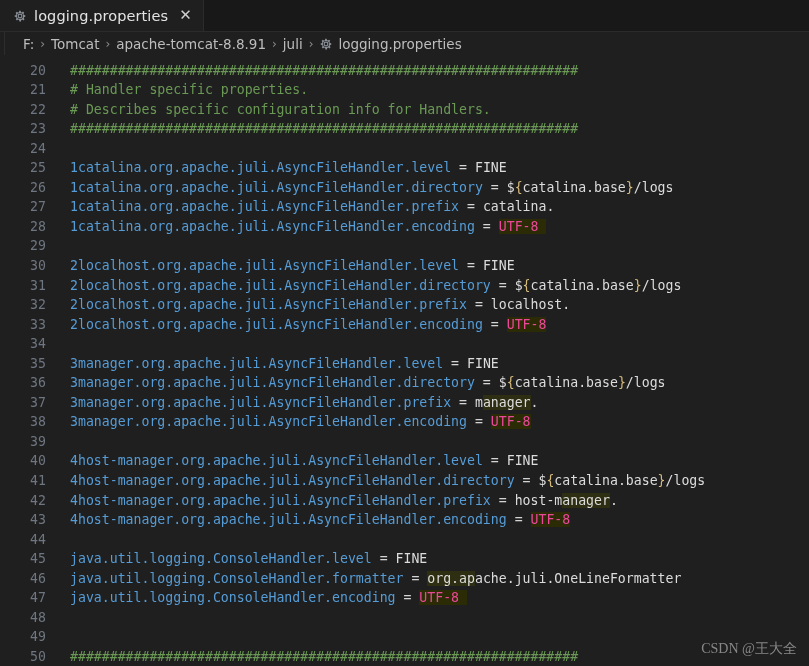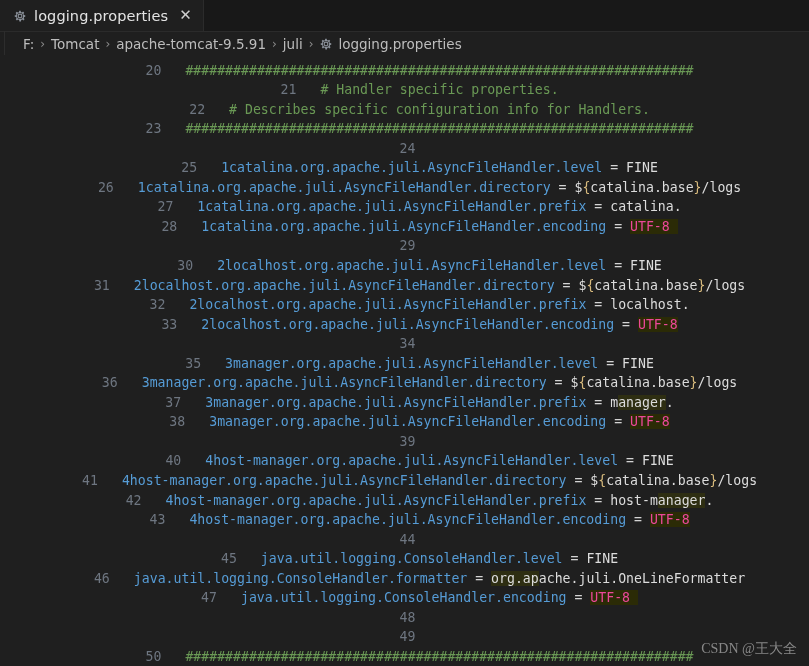--- a/index.html
+++ b/index.html
@@ -123,21 +123,20 @@
     right: 0;
     font-family: "DejaVu Sans Mono", monospace;
     font-size: 13.2px;
     line-height: 19.55px;
     white-space: pre;
   }
   .row {
     display: flex;
     height: 19.55px;
     align-items: flex-start;
-    justify-content: center;
   }
   .ln {
     width: 58px;
     min-width: 58px;
     text-align: right;
     padding-right: 12px;
     box-sizing: border-box;
     color: #6e7681;
     user-select: none;
     font-family: "DejaVu Sans Mono", monospace;
@@ -181,21 +180,21 @@
     <span class="tab-close">✕</span>
   </div>
   <div id="tabbar-rest"></div>
 </div>
 
 <div id="breadcrumb">
   <span class="crumb">F:</span>
   <span class="crumb-sep">›</span>
   <span class="crumb">Tomcat</span>
   <span class="crumb-sep">›</span>
-  <span class="crumb">apache-tomcat-9.5.91</span>
+  <span class="crumb">apache-tomcat-8.8.91</span>
   <span class="crumb-sep">›</span>
   <span class="crumb">juli</span>
   <span class="crumb-sep">›</span>
   <span class="crumb crumb-file">
     <svg class="gear" viewBox="0 0 16 16">
       <path fill="#8a9099" d="M8 5.2a2.8 2.8 0 100 5.6 2.8 2.8 0 000-5.6zm0 4.3a1.5 1.5 0 110-3 1.5 1.5 0 010 3z"></path>
       <path fill="#8a9099" d="M14 8.9v-1.8l-1.6-.3a4.7 4.7 0 00-.5-1.2l.9-1.3-1.3-1.3-1.3.9c-.4-.2-.8-.4-1.2-.5L8.9 2H7.1l-.3 1.6c-.4.1-.8.3-1.2.5l-1.3-.9-1.3 1.3.9 1.3c-.2.4-.4.8-.5 1.2L2 7.1v1.8l1.6.3c.1.4.3.8.5 1.2l-.9 1.3 1.3 1.3 1.3-.9c.4.2.8.4 1.2.5l.3 1.6h1.8l.3-1.6c.4-.1.8-.3 1.2-.5l1.3.9 1.3-1.3-.9-1.3c.2-.4.4-.8.5-1.2L14 8.9zm-6 2.6A3.5 3.5 0 118 4.5a3.5 3.5 0 010 7z"></path>
     </svg>
     <span>logging.properties</span>
   </span>

